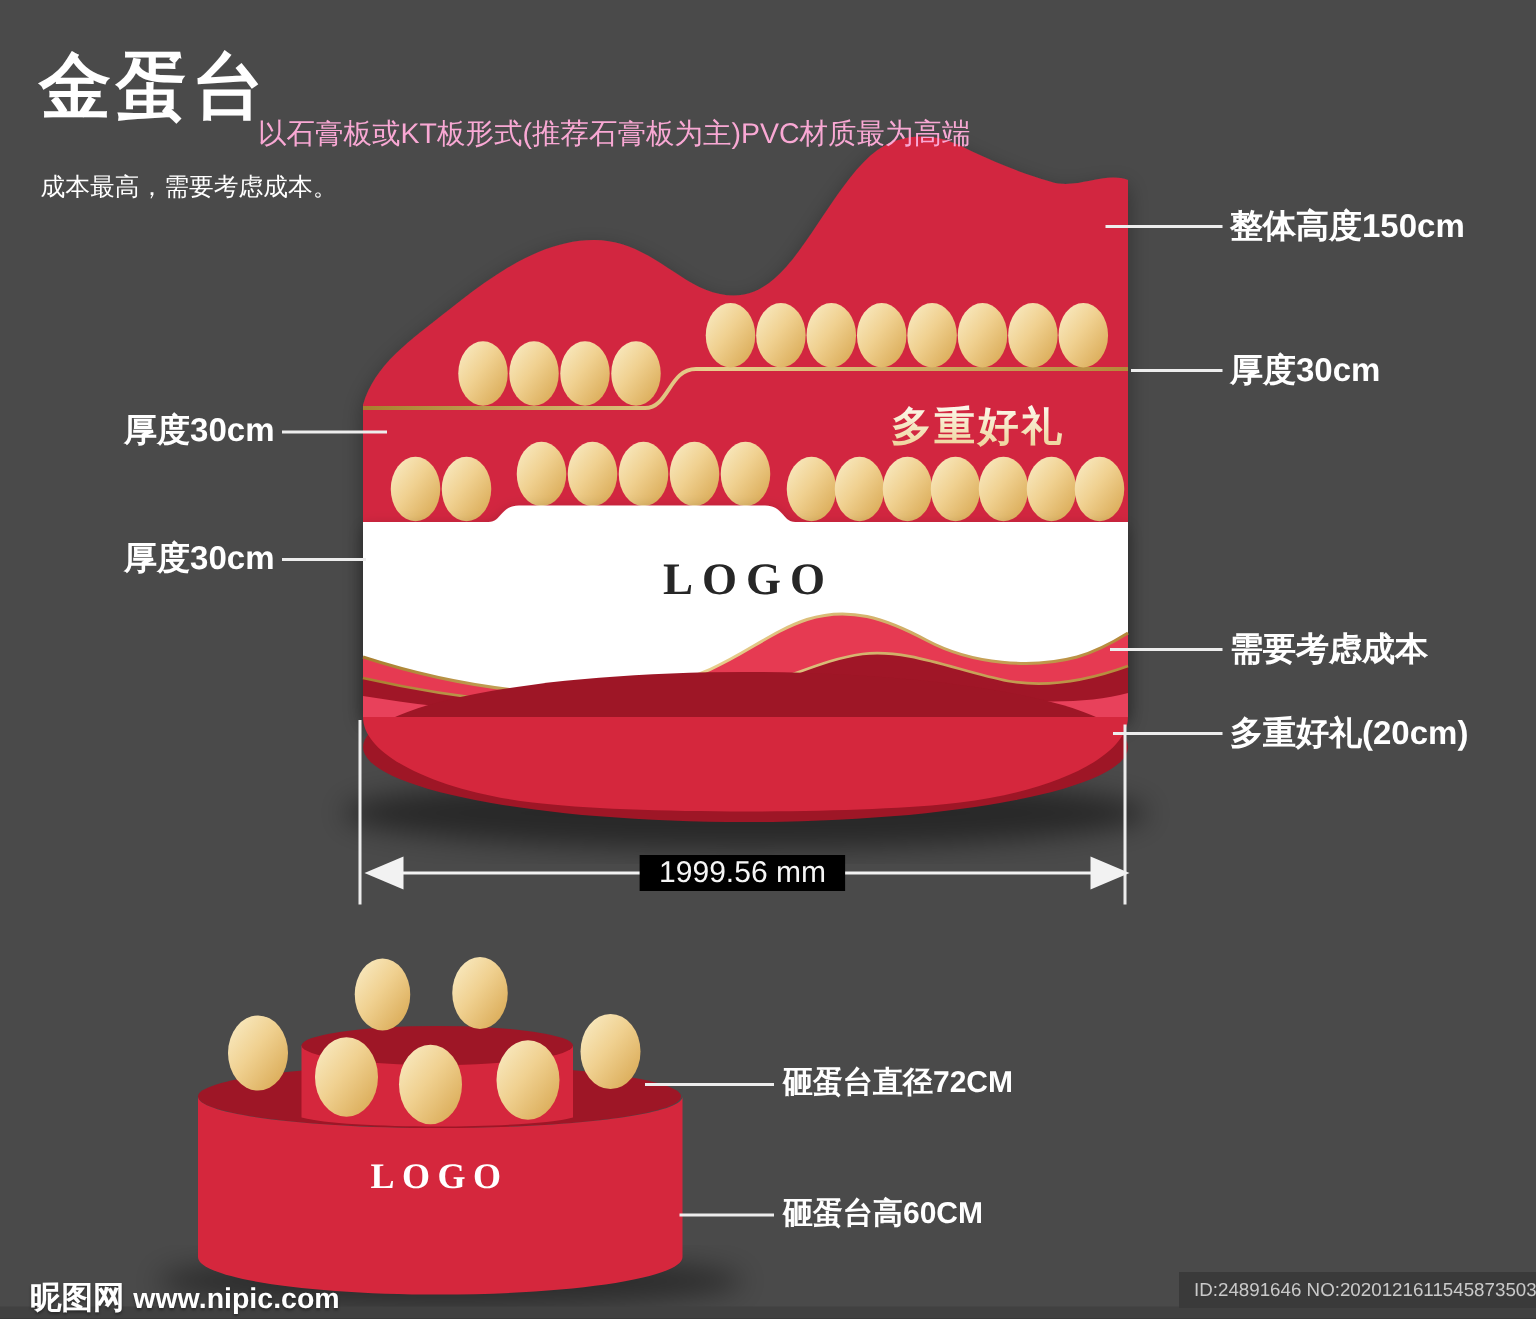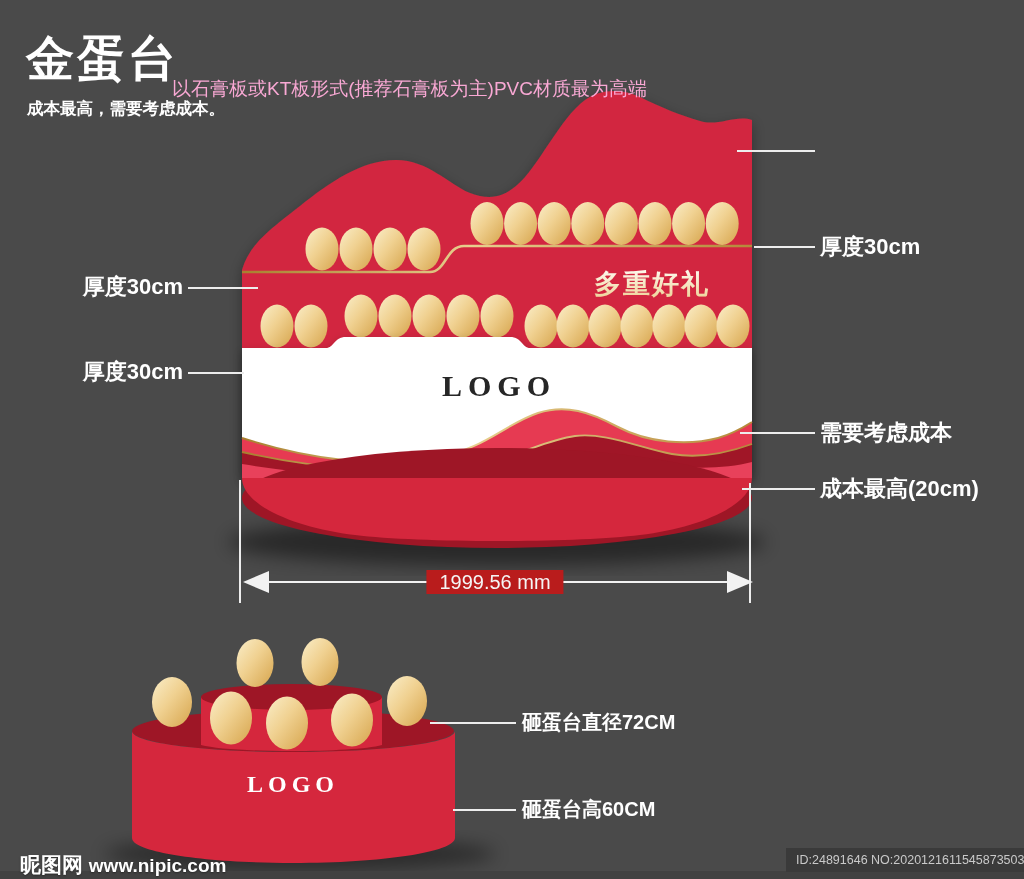--- a/index.html
+++ b/index.html
@@ -6,34 +6,34 @@
   .stage{
     position:relative;width:1024px;height:879px;overflow:hidden;
     background:#4a4a4a;
     font-family:"Liberation Sans", sans-serif;
     -webkit-font-smoothing:antialiased;
   }
   .abs{position:absolute;}
   
   .title{left:26px;top:26px;font-size:48px;line-height:66px;font-weight:bold;color:#fff;letter-spacing:3px;}
   .subtitle{left:172px;top:76px;font-size:19px;font-weight:normal;color:#f9a8d4;white-space:nowrap;}
-  .note{left:27px;top:98px;font-size:16.5px;font-weight:bold;color:#fff;white-space:nowrap;}
+  .note{left:27px;top:114px;font-size:16.5px;font-weight:normal;color:#fff;white-space:nowrap;}
   
   .ann{position:absolute;color:#fff;font-weight:bold;font-size:22px;line-height:28px;white-space:nowrap;}
   .ann.sm{font-size:20px;}
   .ann.alignr{text-align:right;}
   .line{position:absolute;height:2px;background:#ededed;}
   .vbar{position:absolute;width:2px;background:#ededed;}
   
   .dim-line{position:absolute;left:252px;top:581px;width:492px;height:2px;background:#f2f2f2;}
   .arrow{position:absolute;width:0;height:0;border-top:11px solid transparent;border-bottom:11px solid transparent;}
   .arrow.left{left:243px;top:571px;border-right:26px solid #f2f2f2;}
   .arrow.right{left:727px;top:571px;border-left:26px solid #f2f2f2;}
   .dim-text{position:absolute;left:495px;top:570px;transform:translateX(-50%);
-    background:#b91c1c;color:#f5f5f5;font-size:20px;line-height:24px;padding:0 13px;white-space:nowrap;}
+    background:#000000;color:#f5f5f5;font-size:20px;line-height:24px;padding:0 13px;white-space:nowrap;}
   
   .watermark{left:20px;top:851px;color:#fff;font-weight:bold;font-size:21px;white-space:nowrap;text-shadow:0 1px 2px rgba(0,0,0,.4);}
   .watermark .url{font-size:19px;font-weight:bold;}
   .bottom-strip{left:0;top:871px;width:1024px;height:8px;background:#414141;}
   .id-bar{left:786px;top:848px;width:238px;height:24px;background:#3a3a3a;color:#c9c9c9;
     font-size:12.5px;line-height:24px;padding-left:10px;box-sizing:border-box;white-space:nowrap;}
   svg{position:absolute;left:0;top:0;}
 </style>
 </head>
 <body>
@@ -165,29 +165,30 @@
       <ellipse cx="352" cy="720" rx="21" ry="26.5" fill="url(#eggG)"></ellipse>
       <text x="293" y="792" text-anchor="middle" font-size="24" font-weight="600" font-family="Liberation Serif, serif" fill="#ffffff" letter-spacing="5">LOGO</text>
     </g>
   </svg>
 
   <div class="abs title">金蛋台</div>
   <div class="abs subtitle">以石膏板或KT板形式(推荐石膏板为主)PVC材质最为高端</div>
   <div class="abs note">成本最高，需要考虑成本。</div>
 
   <div class="line" style="left:737px;top:150px;width:78px;"></div>
+  <div class="ann" style="left:820px;top:137px;">整体高度150cm</div>
 
   <div class="line" style="left:754px;top:246px;width:61px;"></div>
   <div class="ann" style="left:820px;top:233px;">厚度30cm</div>
 
   <div class="line" style="left:740px;top:432px;width:75px;"></div>
   <div class="ann" style="left:820px;top:419px;">需要考虑成本</div>
 
   <div class="line" style="left:742px;top:488px;width:73px;"></div>
-  <div class="ann" style="left:820px;top:475px;">成本最高(20cm)</div>
+  <div class="ann" style="left:820px;top:475px;">多重好礼(20cm)</div>
 
   <div class="ann alignr" style="left:28px;top:273px;width:155px;">厚度30cm</div>
   <div class="line" style="left:188px;top:287px;width:70px;"></div>
 
   <div class="ann alignr" style="left:28px;top:358px;width:155px;">厚度30cm</div>
   <div class="line" style="left:188px;top:372px;width:56px;"></div>
 
   <div class="vbar" style="left:239px;top:480px;height:123px;"></div>
   <div class="vbar" style="left:749px;top:483px;height:120px;"></div>
   <div class="dim-line"></div>

